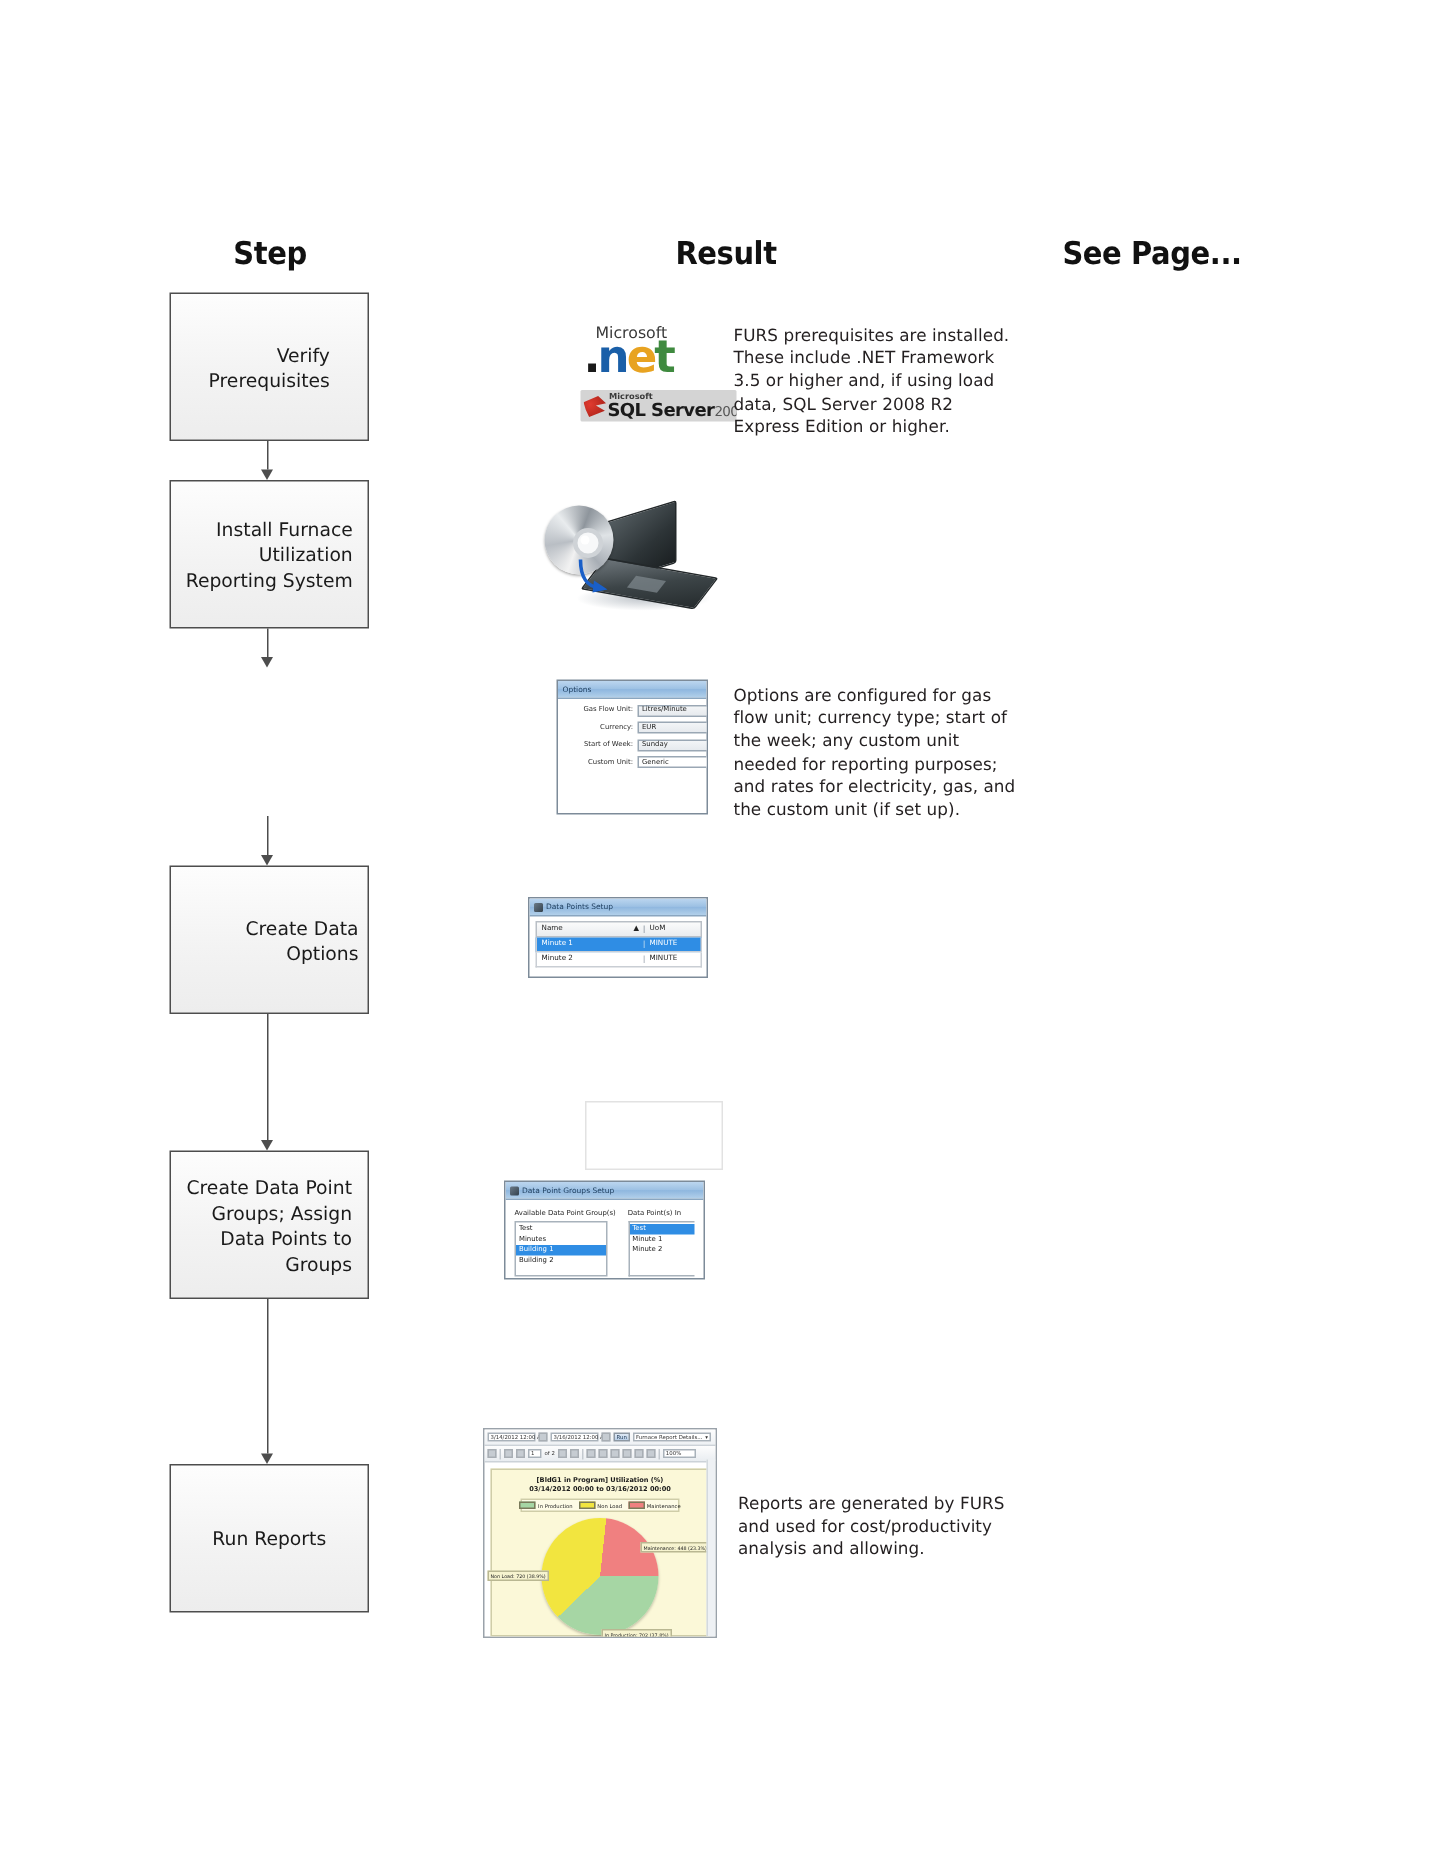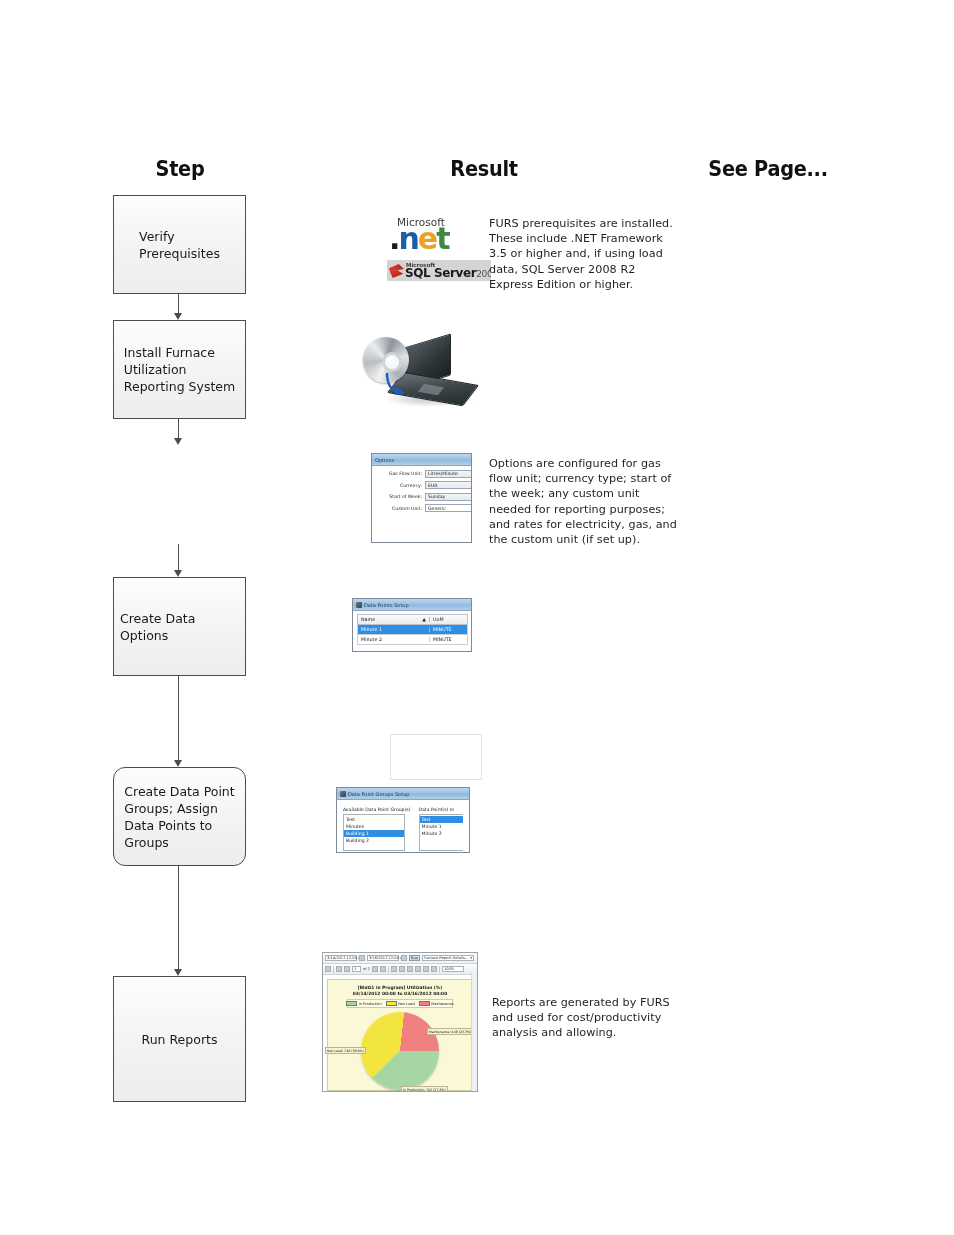--- a/index.html
+++ b/index.html
@@ -39,32 +39,32 @@
   .step-box {
     position: absolute;
     left: 113px;
     width: 133px;
     border: 1px solid #4d4d4d;
     background: linear-gradient(180deg, #fdfdfd 0%, #f3f3f3 55%, #ededed 100%);
     box-sizing: border-box;
     display: flex;
     align-items: center;
     justify-content: center;
-    text-align: left;
+    text-align: right;
     font-size: 12.5px;
     line-height: 17px;
     color: #1a1a1a;
     padding: 4px 6px;
   }
   #box-1 { top: 195px;  height: 99px; }
   #box-2 { top: 320px;  height: 99px; }
   #box-3 { top: 445px;  height: 99px; }
   #box-4 { top: 577px;  height: 99px; }
-  #box-5 { top: 767px;  height: 99px; border-radius: 12px; }
-  #box-6 { top: 976px;  height: 126px; }
+  #box-5 { top: 767px;  height: 99px; }
+  #box-6 { top: 976px;  height: 99px; }
 
   
   .connector {
     position: absolute;
     left: 178px;
     width: 1px;
     background: #4d4d4d;
   }
   .arrow-head {
     position: absolute;

